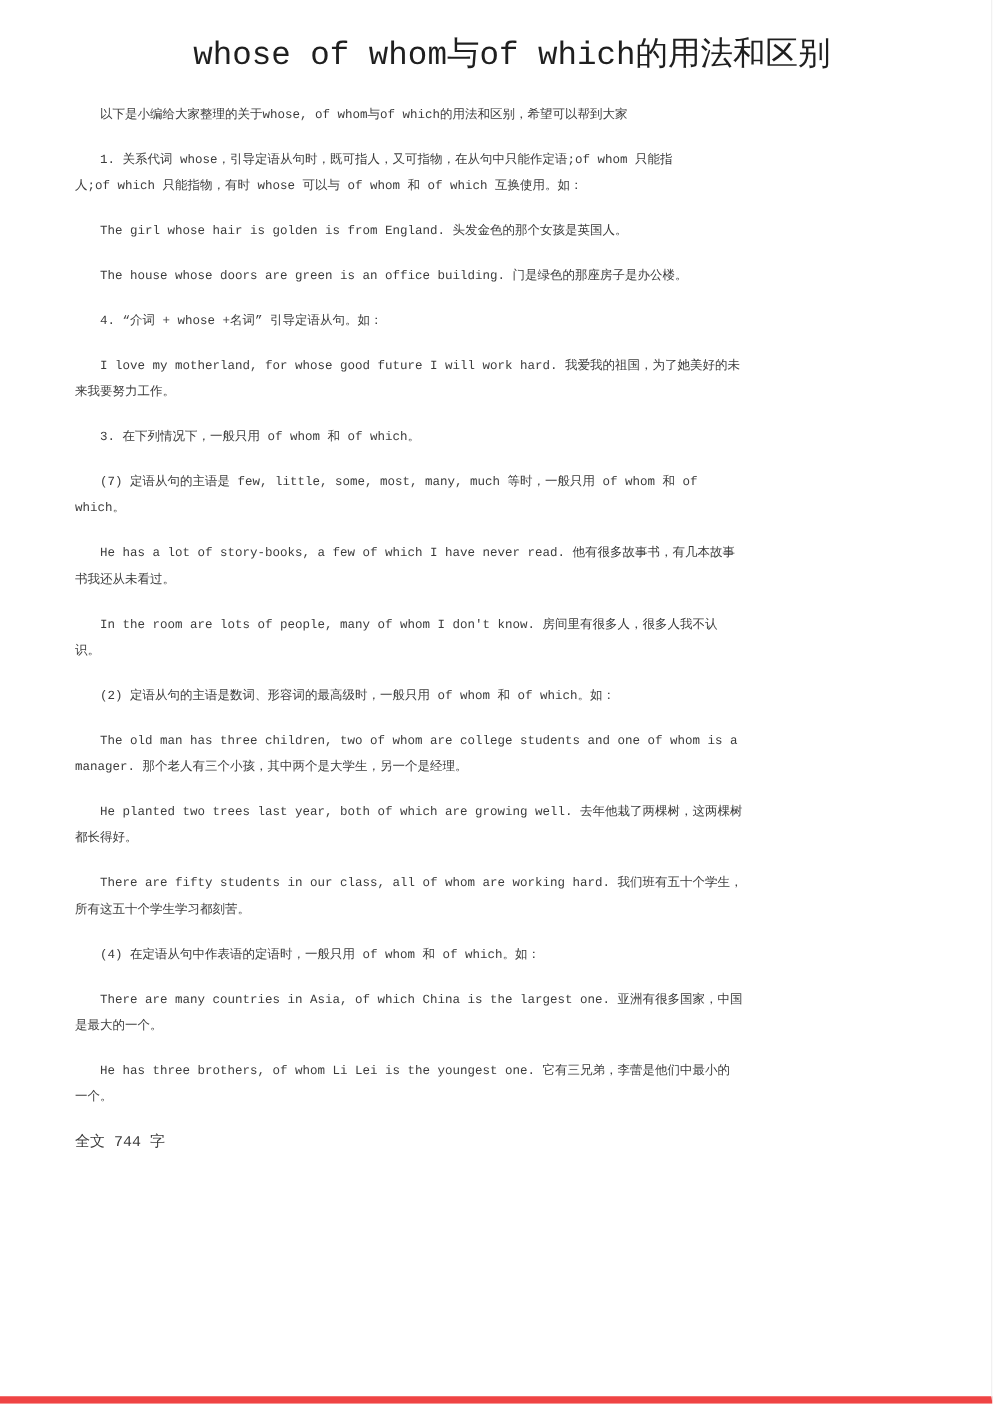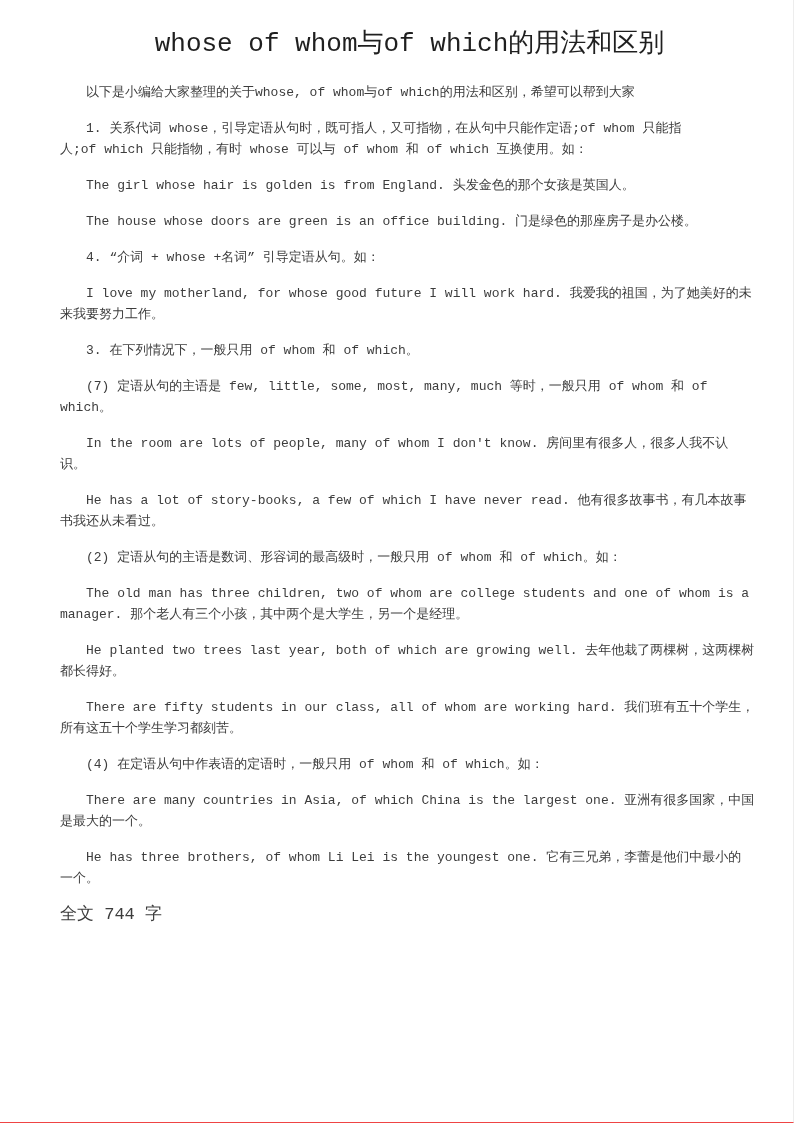--- a/index.html
+++ b/index.html
@@ -7,21 +7,21 @@
     padding: 0;
     background: #ffffff;
   }
   .page {
     position: relative;
     width: 794px;
     height: 1123px;
     box-sizing: border-box;
     background: #ffffff;
     border-right: 1px solid #ededed;
-    border-bottom: 1px solid #ef4444;
+    border-bottom: 6px solid #ef4444;
     padding: 27px 34px 0 60px;
     overflow: hidden;
     font-family: "Liberation Mono", "DejaVu Sans Mono", monospace;
     color: #3c3c3c;
   }
   .doc-title {
     margin: 0 0 3px 0;
     text-align: center;
     font-size: 26px;
     line-height: 34px;
@@ -29,30 +29,30 @@
     color: #1f1f1f;
     letter-spacing: 0px;
     white-space: nowrap;
     font-family: "Liberation Mono", "DejaVu Sans Mono", monospace;
   }
   .doc-body {
     width: 700px;
   }
   .para {
     margin: 15px 0 0 0;
-    font-size: 13px;
+    font-size: 10px;
     line-height: 21px;
     white-space: pre-wrap;
     text-indent: 2em;
     color: #3c3c3c;
   }
   .para.intro { margin-top: 21px; }
   .word-count {
     margin: 15px 0 12px 0;
-    font-size: 17px;
+    font-size: 12px;
     line-height: 21px;
     white-space: pre-wrap;
     text-indent: 0;
     color: #3c3c3c;
   }
 </style>
 </head>
 <body>
 
 <div class="page">
@@ -63,24 +63,24 @@
       <p class="para rule">1. 关系代词 whose，引导定语从句时，既可指人，又可指物，在从句中只能作定语;of whom 只能指
 人;of which 只能指物，有时 whose 可以与 of whom 和 of which 互换使用。如：</p>
       <p class="para example">The girl whose hair is golden is from England. 头发金色的那个女孩是英国人。</p>
       <p class="para example">The house whose doors are green is an office building. 门是绿色的那座房子是办公楼。</p>
       <p class="para rule">4. “介词 + whose +名词” 引导定语从句。如：</p>
       <p class="para example">I love my motherland, for whose good future I will work hard. 我爱我的祖国，为了她美好的未
 来我要努力工作。</p>
       <p class="para rule">3. 在下列情况下，一般只用 of whom 和 of which。</p>
       <p class="para rule">(7) 定语从句的主语是 few, little, some, most, many, much 等时，一般只用 of whom 和 of
 which。</p>
+      <p class="para example">He has a lot of story-books, a few of which I have never read. 他有很多故事书，有几本故事
+书我还从未看过。</p>
       <p class="para example">In the room are lots of people, many of whom I don't know. 房间里有很多人，很多人我不认
 识。</p>
-      <p class="para example">He has a lot of story-books, a few of which I have never read. 他有很多故事书，有几本故事
-书我还从未看过。</p>
       <p class="para rule">(2) 定语从句的主语是数词、形容词的最高级时，一般只用 of whom 和 of which。如：</p>
       <p class="para example">The old man has three children, two of whom are college students and one of whom is a
 manager. 那个老人有三个小孩，其中两个是大学生，另一个是经理。</p>
       <p class="para example">He planted two trees last year, both of which are growing well. 去年他栽了两棵树，这两棵树
 都长得好。</p>
       <p class="para example">There are fifty students in our class, all of whom are working hard. 我们班有五十个学生，
 所有这五十个学生学习都刻苦。</p>
       <p class="para rule">(4) 在定语从句中作表语的定语时，一般只用 of whom 和 of which。如：</p>
       <p class="para example">There are many countries in Asia, of which China is the largest one. 亚洲有很多国家，中国
 是最大的一个。</p>

